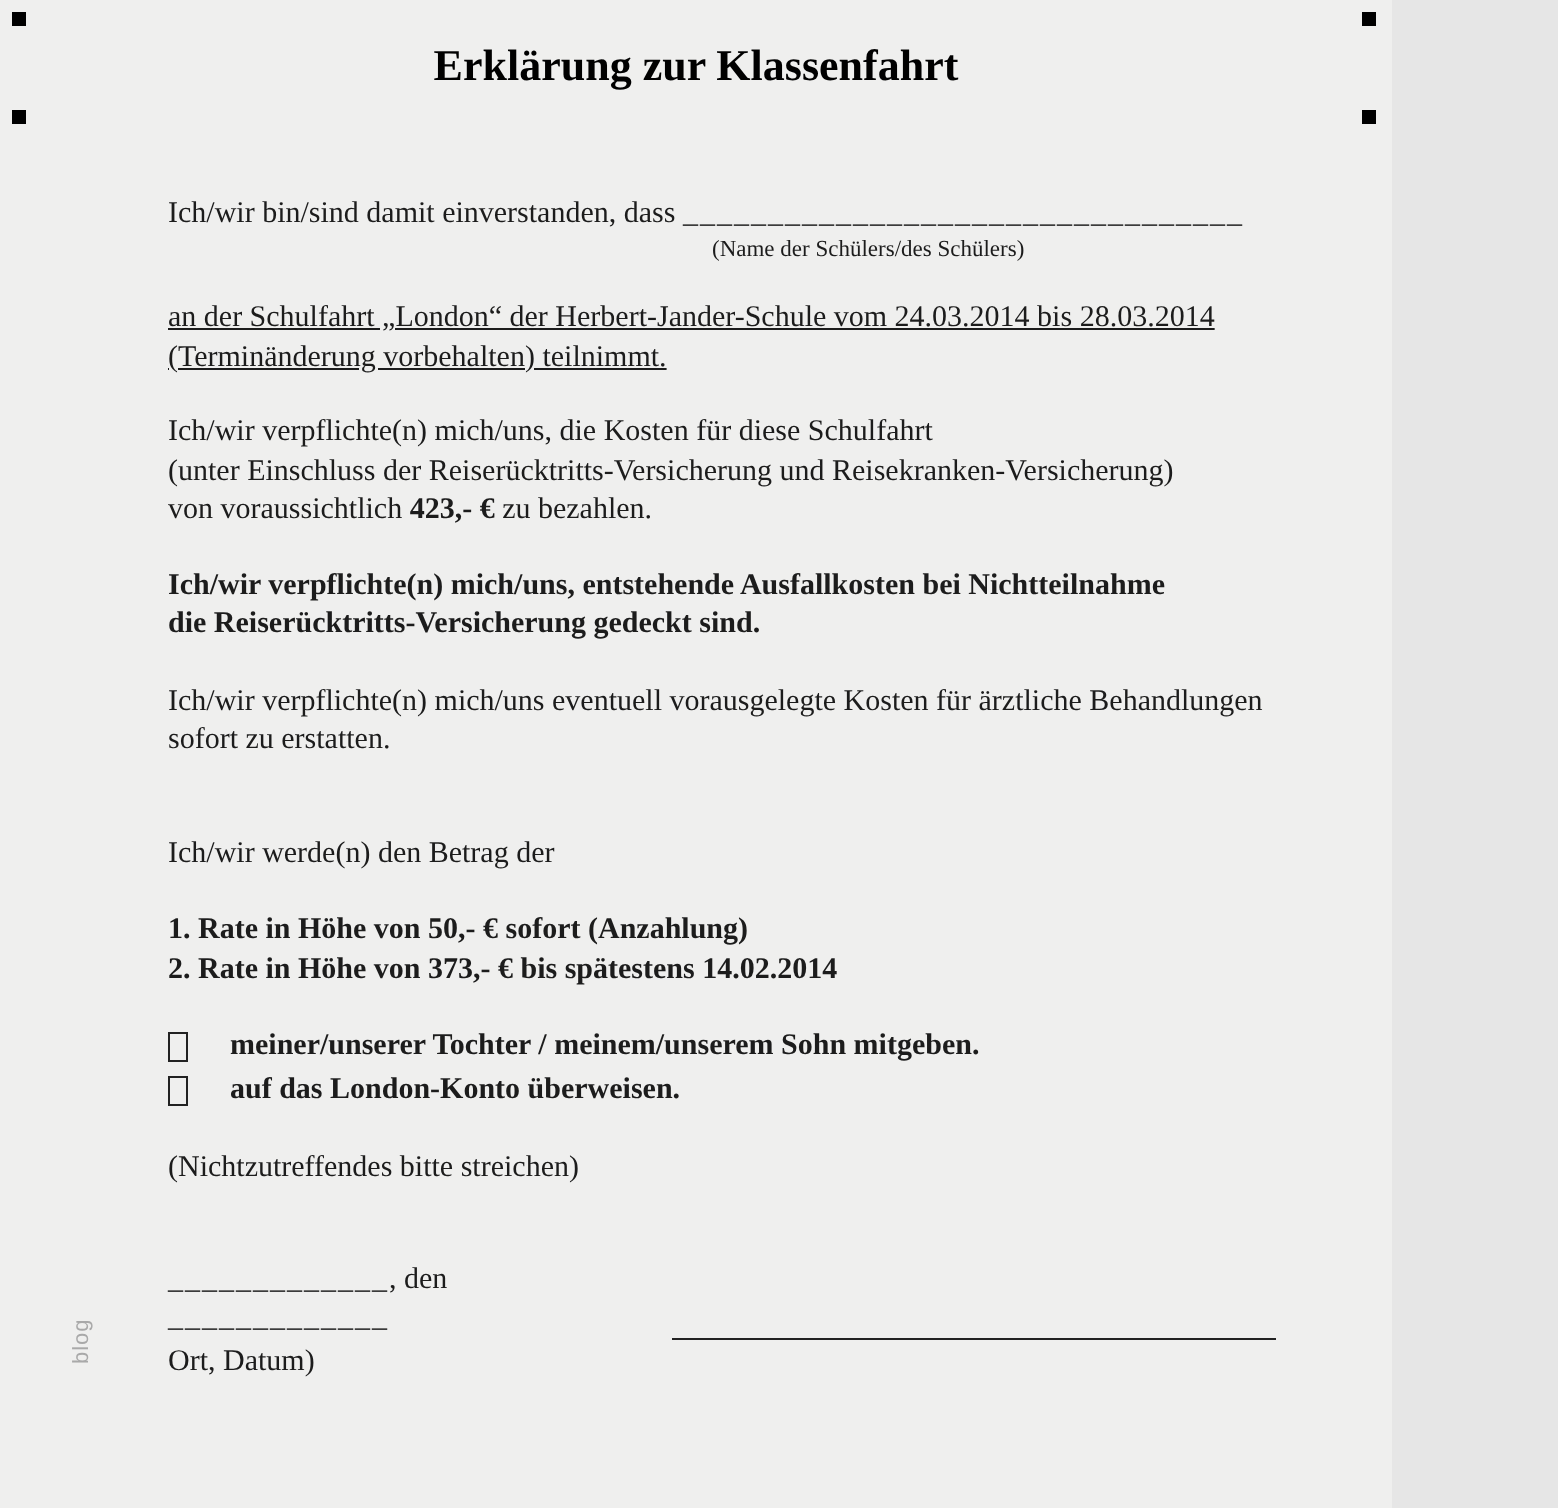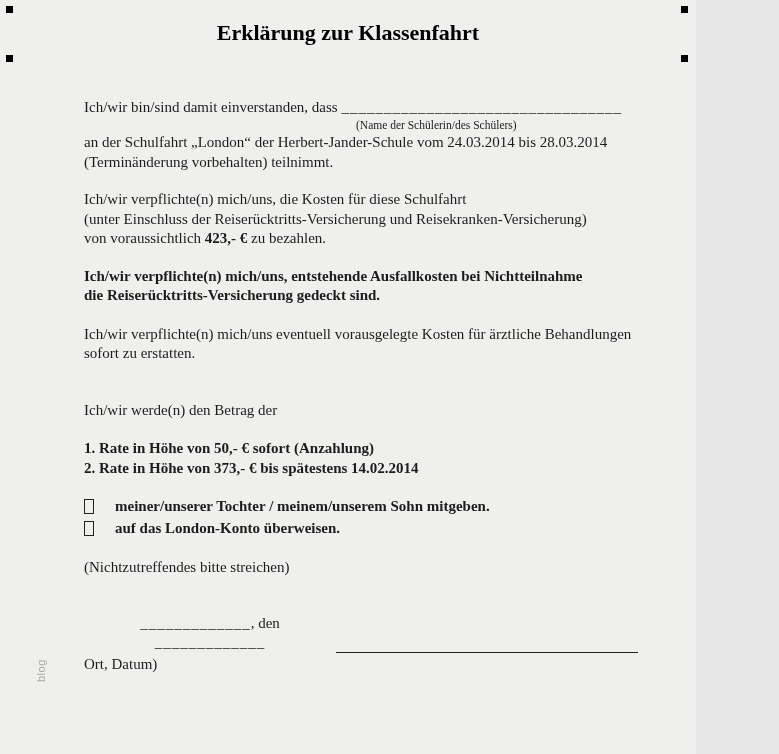--- a/index.html
+++ b/index.html
@@ -33,40 +33,40 @@
     padding-left:84px;
     padding-right:58px;
   }
   .p-intro { margin-top:50px; }
   .blank { letter-spacing:1px; }
   .name-caption {
     font-size:11.5px;
     margin-left:272px;
     margin-top:1px;
   }
-  .p-trip   { margin-top:0; }
+  .p-trip   { margin-top:17px;text-decoration:underline; }
   .p-cost   { margin-top:18px; }
   .p-cancel { margin-top:18px; font-weight:bold; }
   .p-medical{ margin-top:19px; font-weight:normal; }
   .p-payintro { margin-top:37px; }
   .p-rates  { margin-top:19px; font-weight:bold; }
   .options  { margin-top:19px; font-weight:bold;text-align:center; }
   .option   { display:flex; align-items:center; margin-bottom:2px; }
   .checkbox {
     display:inline-block;
     width:8px; height:13px;
     border:1px solid #222;
     background:transparent;
     margin-right:21px;
     flex:0 0 auto;
   }
   .strike-note { margin-top:20px; }
 
   .signature-row { margin-top:36px; display:flex; align-items:flex-end; }
-  .sig-left  { width:312px;text-align:center; }
+  .sig-left  { width:312px; }
   .sig-right { flex:1; }
   .sig-line  { width:302px; height:16px; border-bottom:1px solid #222; }
   .signature-captions { display:flex; margin-top:2px; }
   .cap-left  { width:312px; }
   .cap-right { flex:1; }
 
   .watermark {
     position:absolute;
     left:34px; top:682px;
     transform:rotate(-90deg);
@@ -88,21 +88,21 @@
   <span class="corner-marker cm-ml"></span>
   <span class="corner-marker cm-mr"></span>
 
   <div class="doc-title">Erklärung zur Klassenfahrt</div>
 
   <div class="content">
 
     <div class="p-intro">
       <span>Ich/wir bin/sind damit einverstanden, dass </span><span class="blank">_________________________________</span>
     </div>
-    <div class="name-caption">(Name der Schülerin/des Schülers)</div>
+    <div class="name-caption">(Name der Schülers/des Schülers)</div>
 
     <div class="p-trip">
       <div>an der Schulfahrt „London“ der Herbert-Jander-Schule vom 24.03.2014 bis 28.03.2014</div>
       <div>(Terminänderung vorbehalten) teilnimmt.</div>
     </div>
 
     <div class="p-cost">
       <div>Ich/wir verpflichte(n) mich/uns, die Kosten für diese Schulfahrt</div>
       <div>(unter Einschluss der Reiserücktritts-Versicherung und Reisekranken-Versicherung)</div>
       <div><span>von voraussichtlich </span><span class="bold">423,- €</span><span> zu bezahlen.</span></div>

